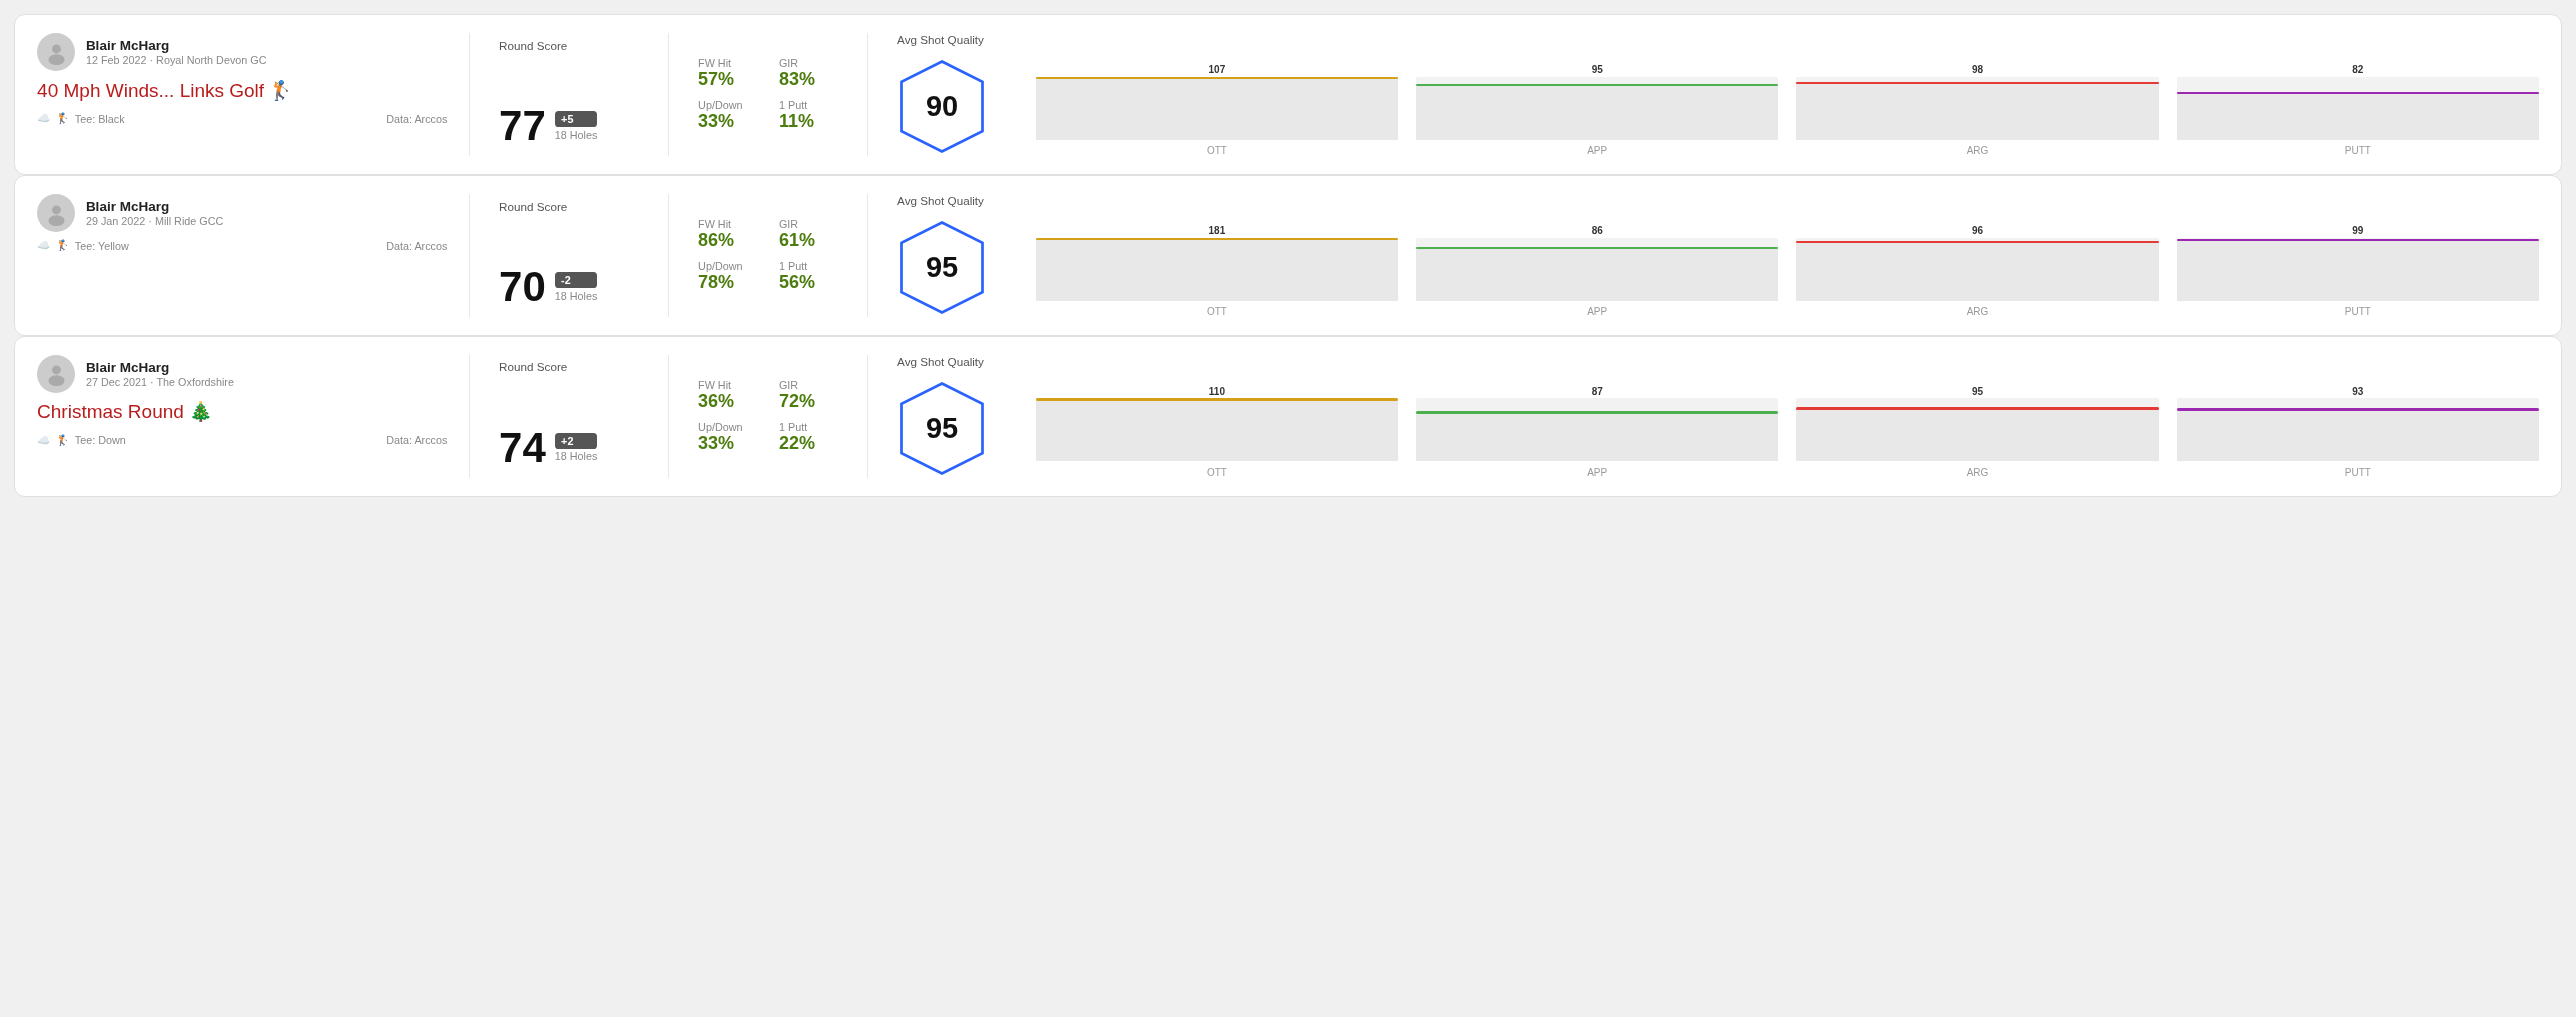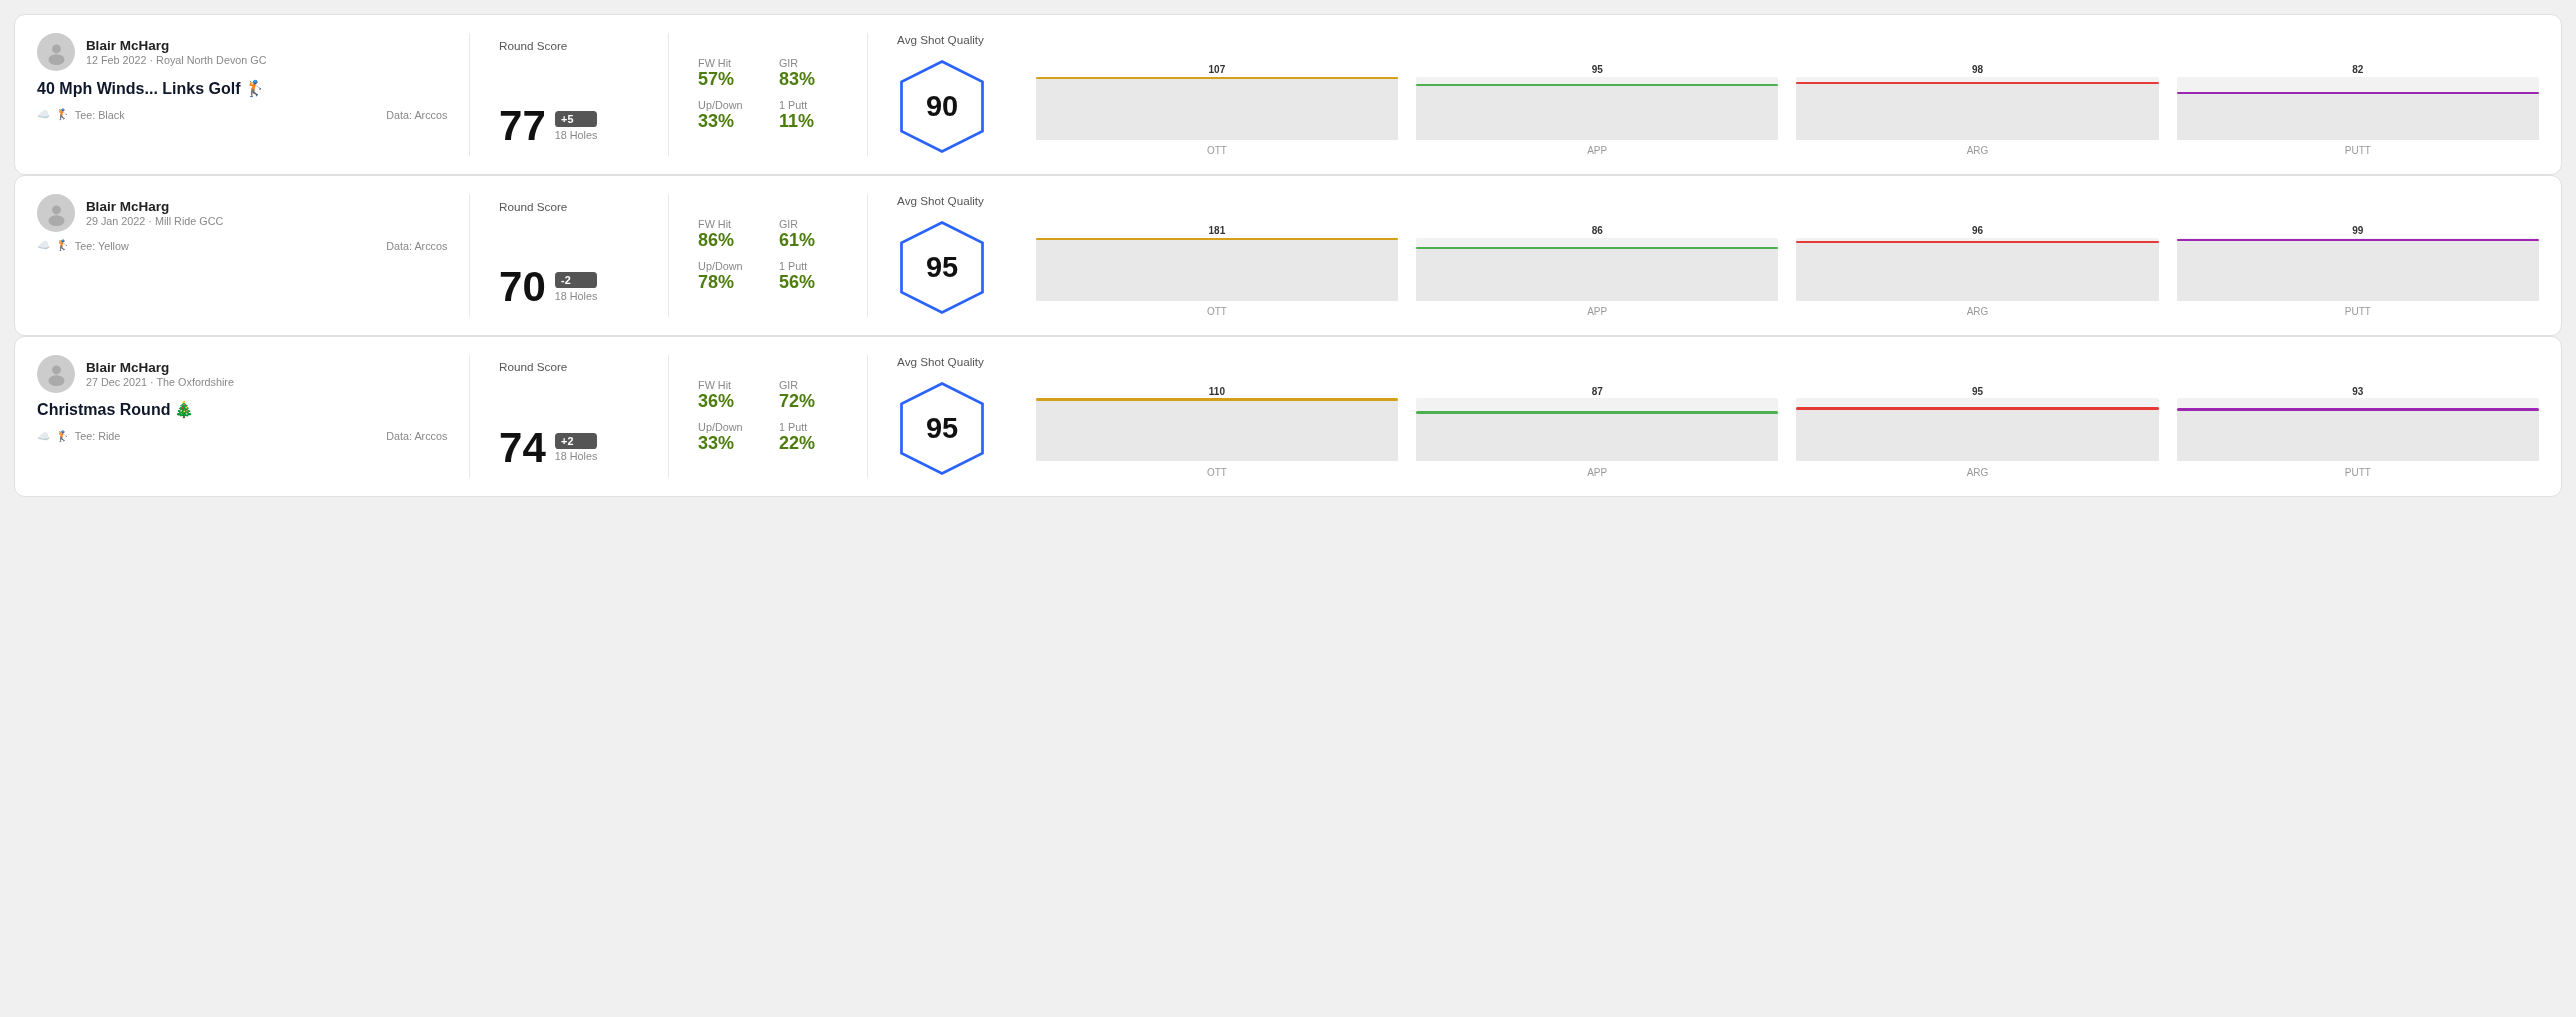--- a/index.html
+++ b/index.html
@@ -49,23 +49,23 @@
       font-size: 13.5px;
       font-weight: 600;
       color: #222;
       line-height: 1.2;
     }
     .player-date-course {
       font-size: 10.8px;
       color: #888;
     }
     .round-title {
-      font-size: 16px;
-      font-weight: 700;
-      color: #0f172a;
+      font-size: 19px;
+      font-weight: 400;
+      color: #b91c1c;
       margin: 7.2px 0 10.8px 0;
       display: flex;
       align-items: center;
       gap: 7.2px;
     }
     .footer-info {
       display: flex;
       justify-content: space-between;
       align-items: center;
       font-size: 10.8px;
@@ -483,21 +483,21 @@
             <div class="player-name">Blair McHarg</div>
             <div class="player-date-course">27 Dec 2021 · The Oxfordshire</div>
           </div>
         </div>
         <div class="round-title">Christmas Round 🎄</div>
       </div>
       <div class="footer-info">
         <div class="tee-info">
           <span>☁️</span>
           <span>🏌️</span>
-          <span>Tee: Ride</span>
+          <span>Tee: Down</span>
         </div>
         <span>Data: Arccos</span>
       </div>
     </div>
 
     <div class="middle-section">
       <div class="section-label">Round Score</div>
       <div class="score-row">
         <div class="big-score">74</div>
         <div class="score-details">

